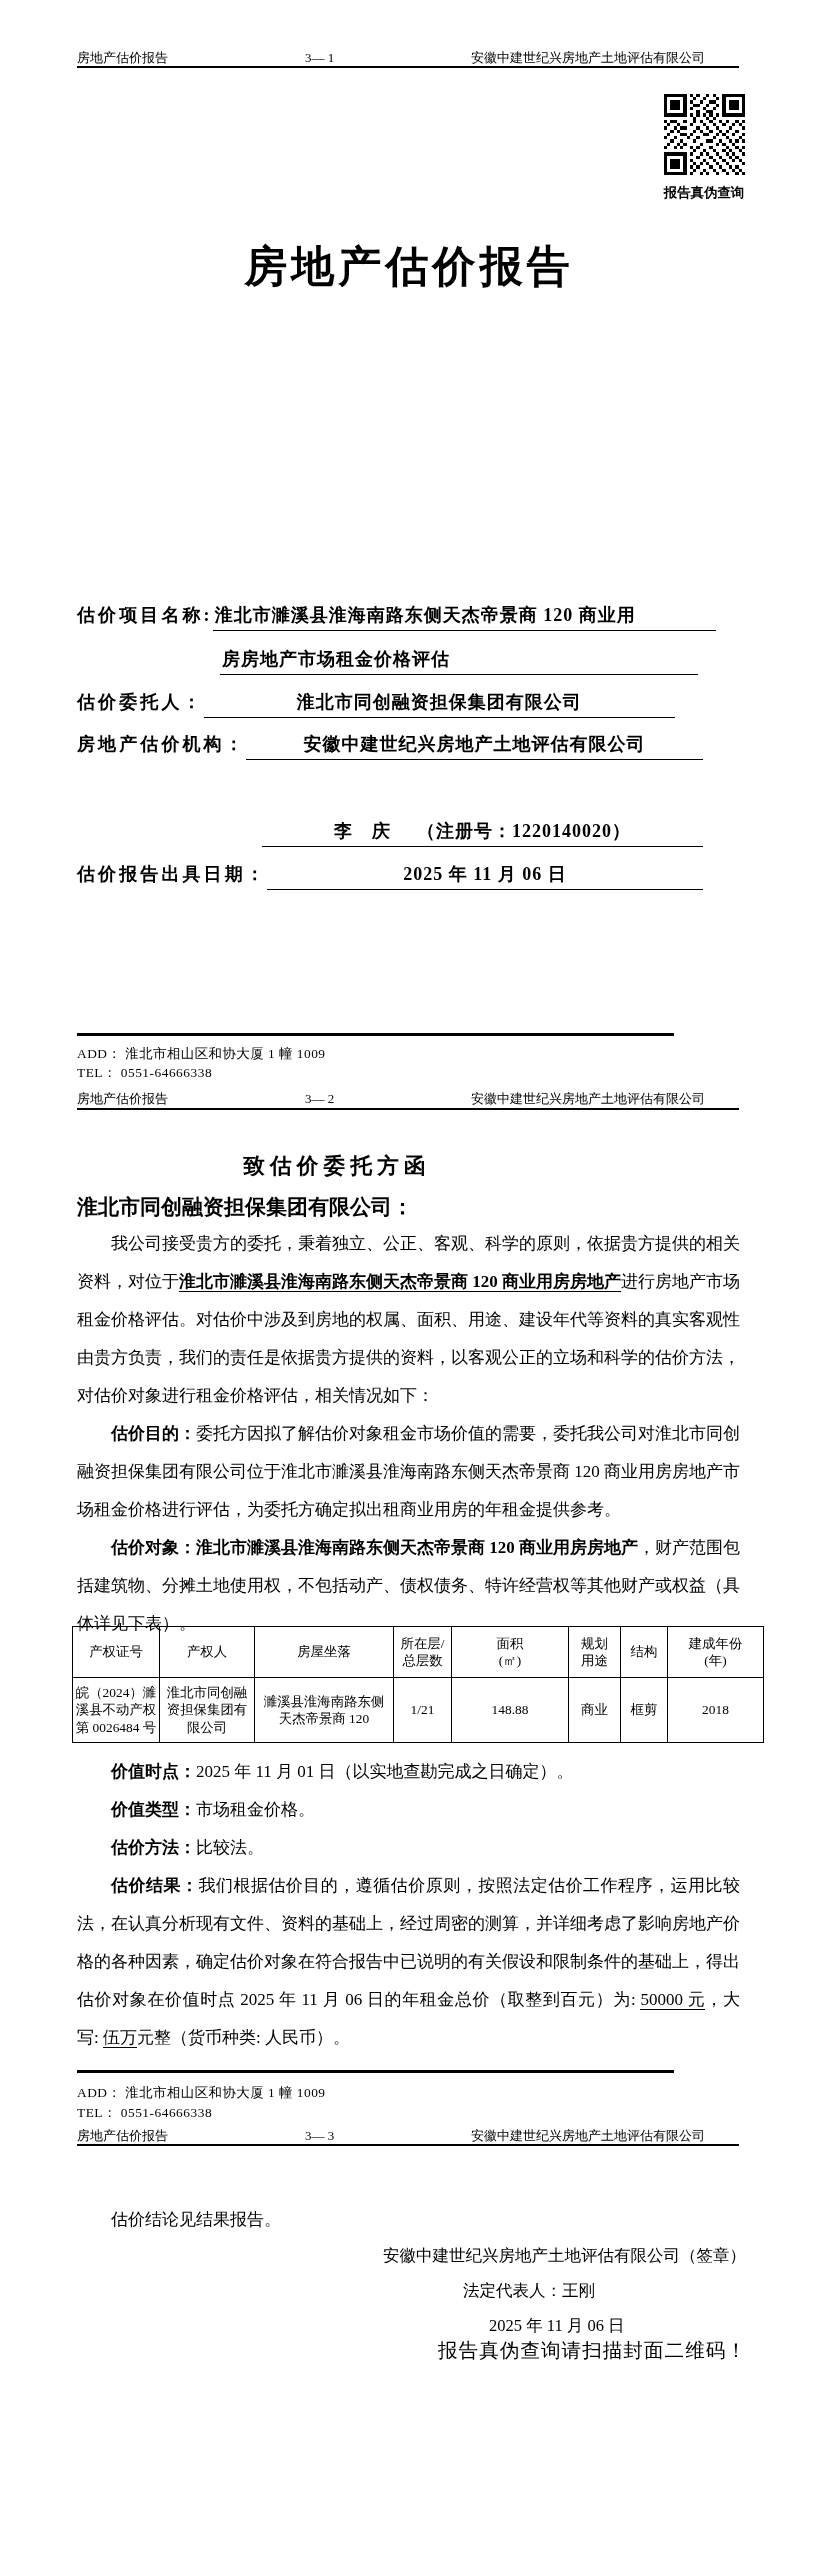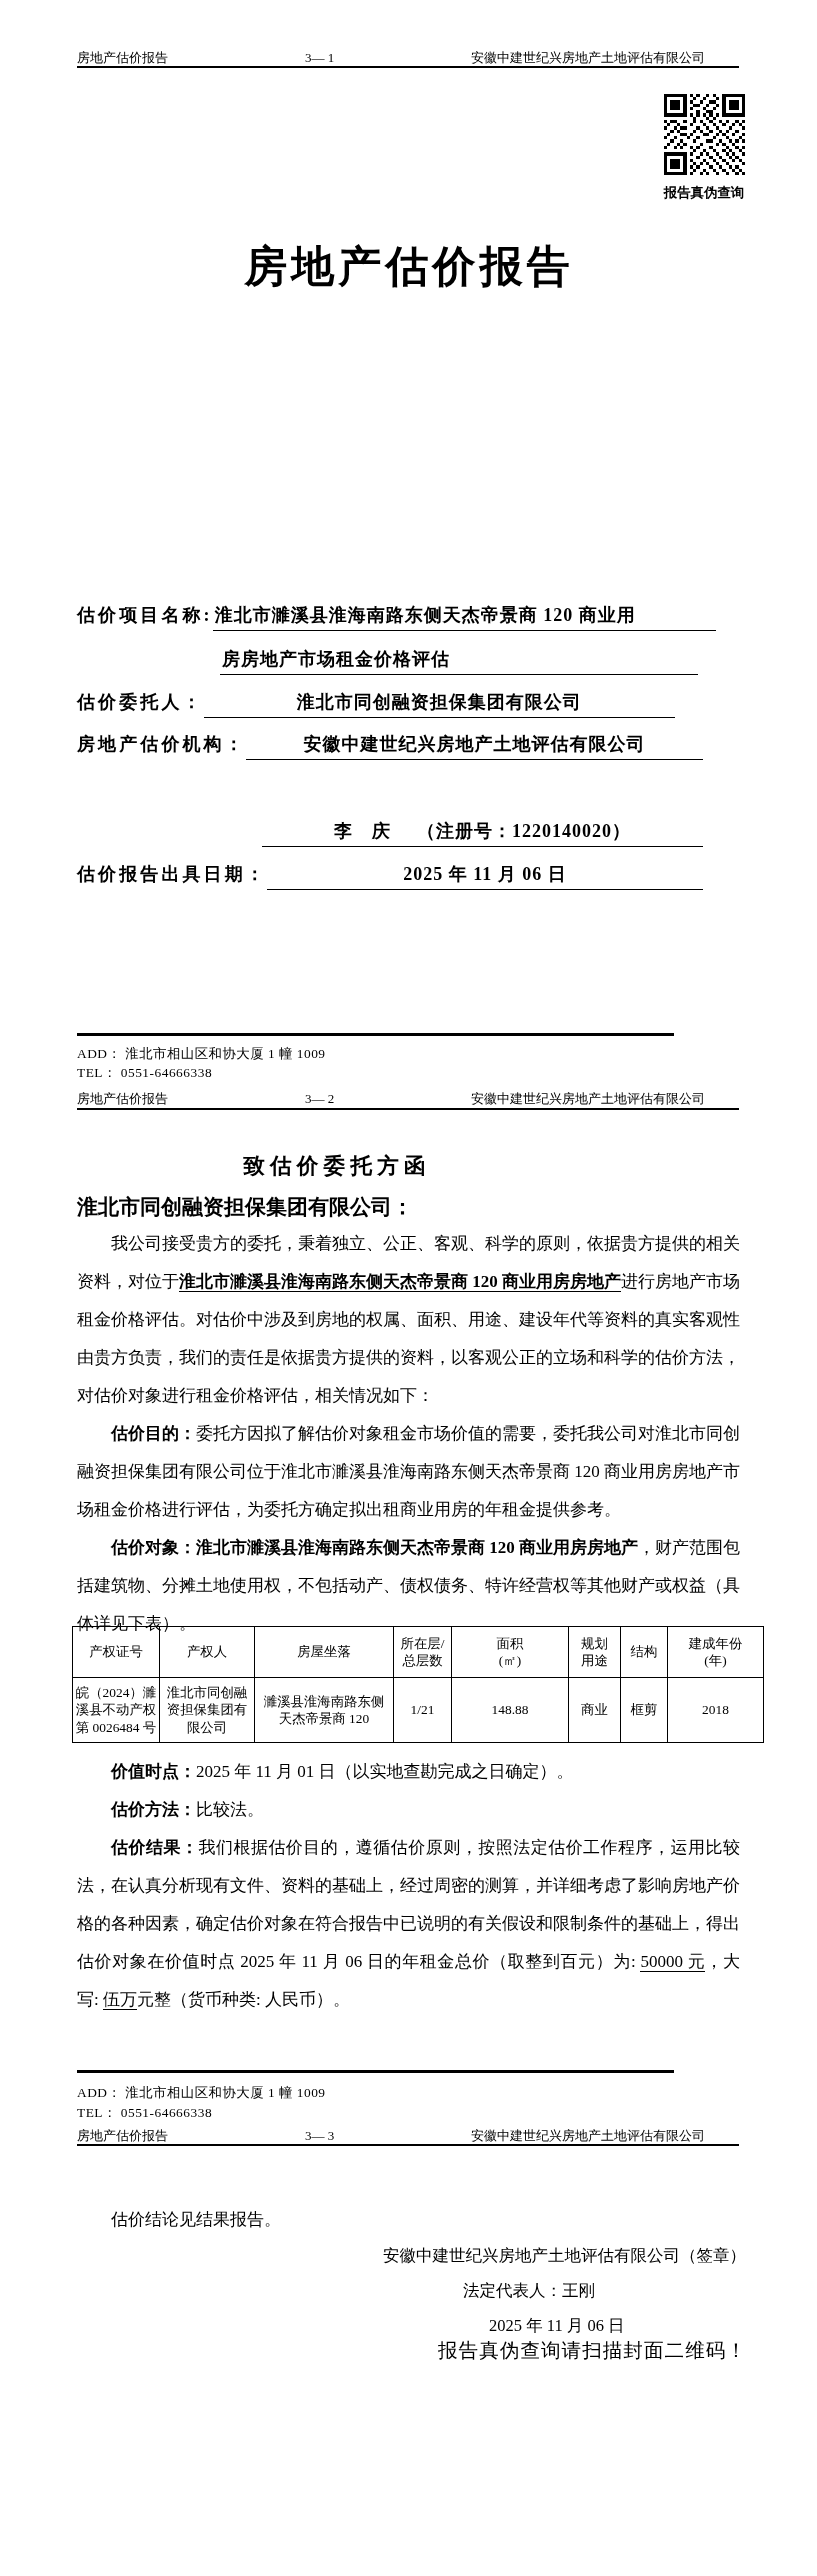--- a/index.html
+++ b/index.html
@@ -186,20 +186,21 @@
         <td>商业</td>
         <td>框剪</td>
         <td>2018</td>
       </tr>
     </tbody>
       </table>
   </div>
 
   <div class="body-block" style="top:1753px">
     <p><span class="blbl">价值时点：</span><span>2025 年 11 月 01 日（以实地查勘完成之日确定）。</span></p>
+    <p><span class="blbl">价值类型：</span><span>市场租金价格。</span></p>
     <p><span class="blbl">估价方法：</span><span>比较法。</span></p>
     <p><span class="blbl">估价结果：</span><span>我们根据估价目的，遵循估价原则，按照法定估价工作程序，运用比较法，在认真分析现有文件、资料的基础上，经过周密的测算，并详细考虑了影响房地产价格的各种因素，确定估价对象在符合报告中已说明的有关假设和限制条件的基础上，得出估价对象在价值时点 2025 年 11 月 06 日的年租金总价（取整到百元）为: </span><span class="u">50000 元</span><span>，大写: </span><span class="u">伍万</span><span>元整</span><span>（货币种类: 人民币）。</span></p>
   </div>
 
   <div class="frule" style="top:2070px"></div>
   <div class="ftext" style="top:2084px">ADD： 淮北市相山区和协大厦 1 幢 1009</div>
   <div class="ftext" style="top:2104px">TEL： 0551-64666338</div>
 
   <div class="phead" style="top:2127px">
     <span>房地产估价报告</span>

